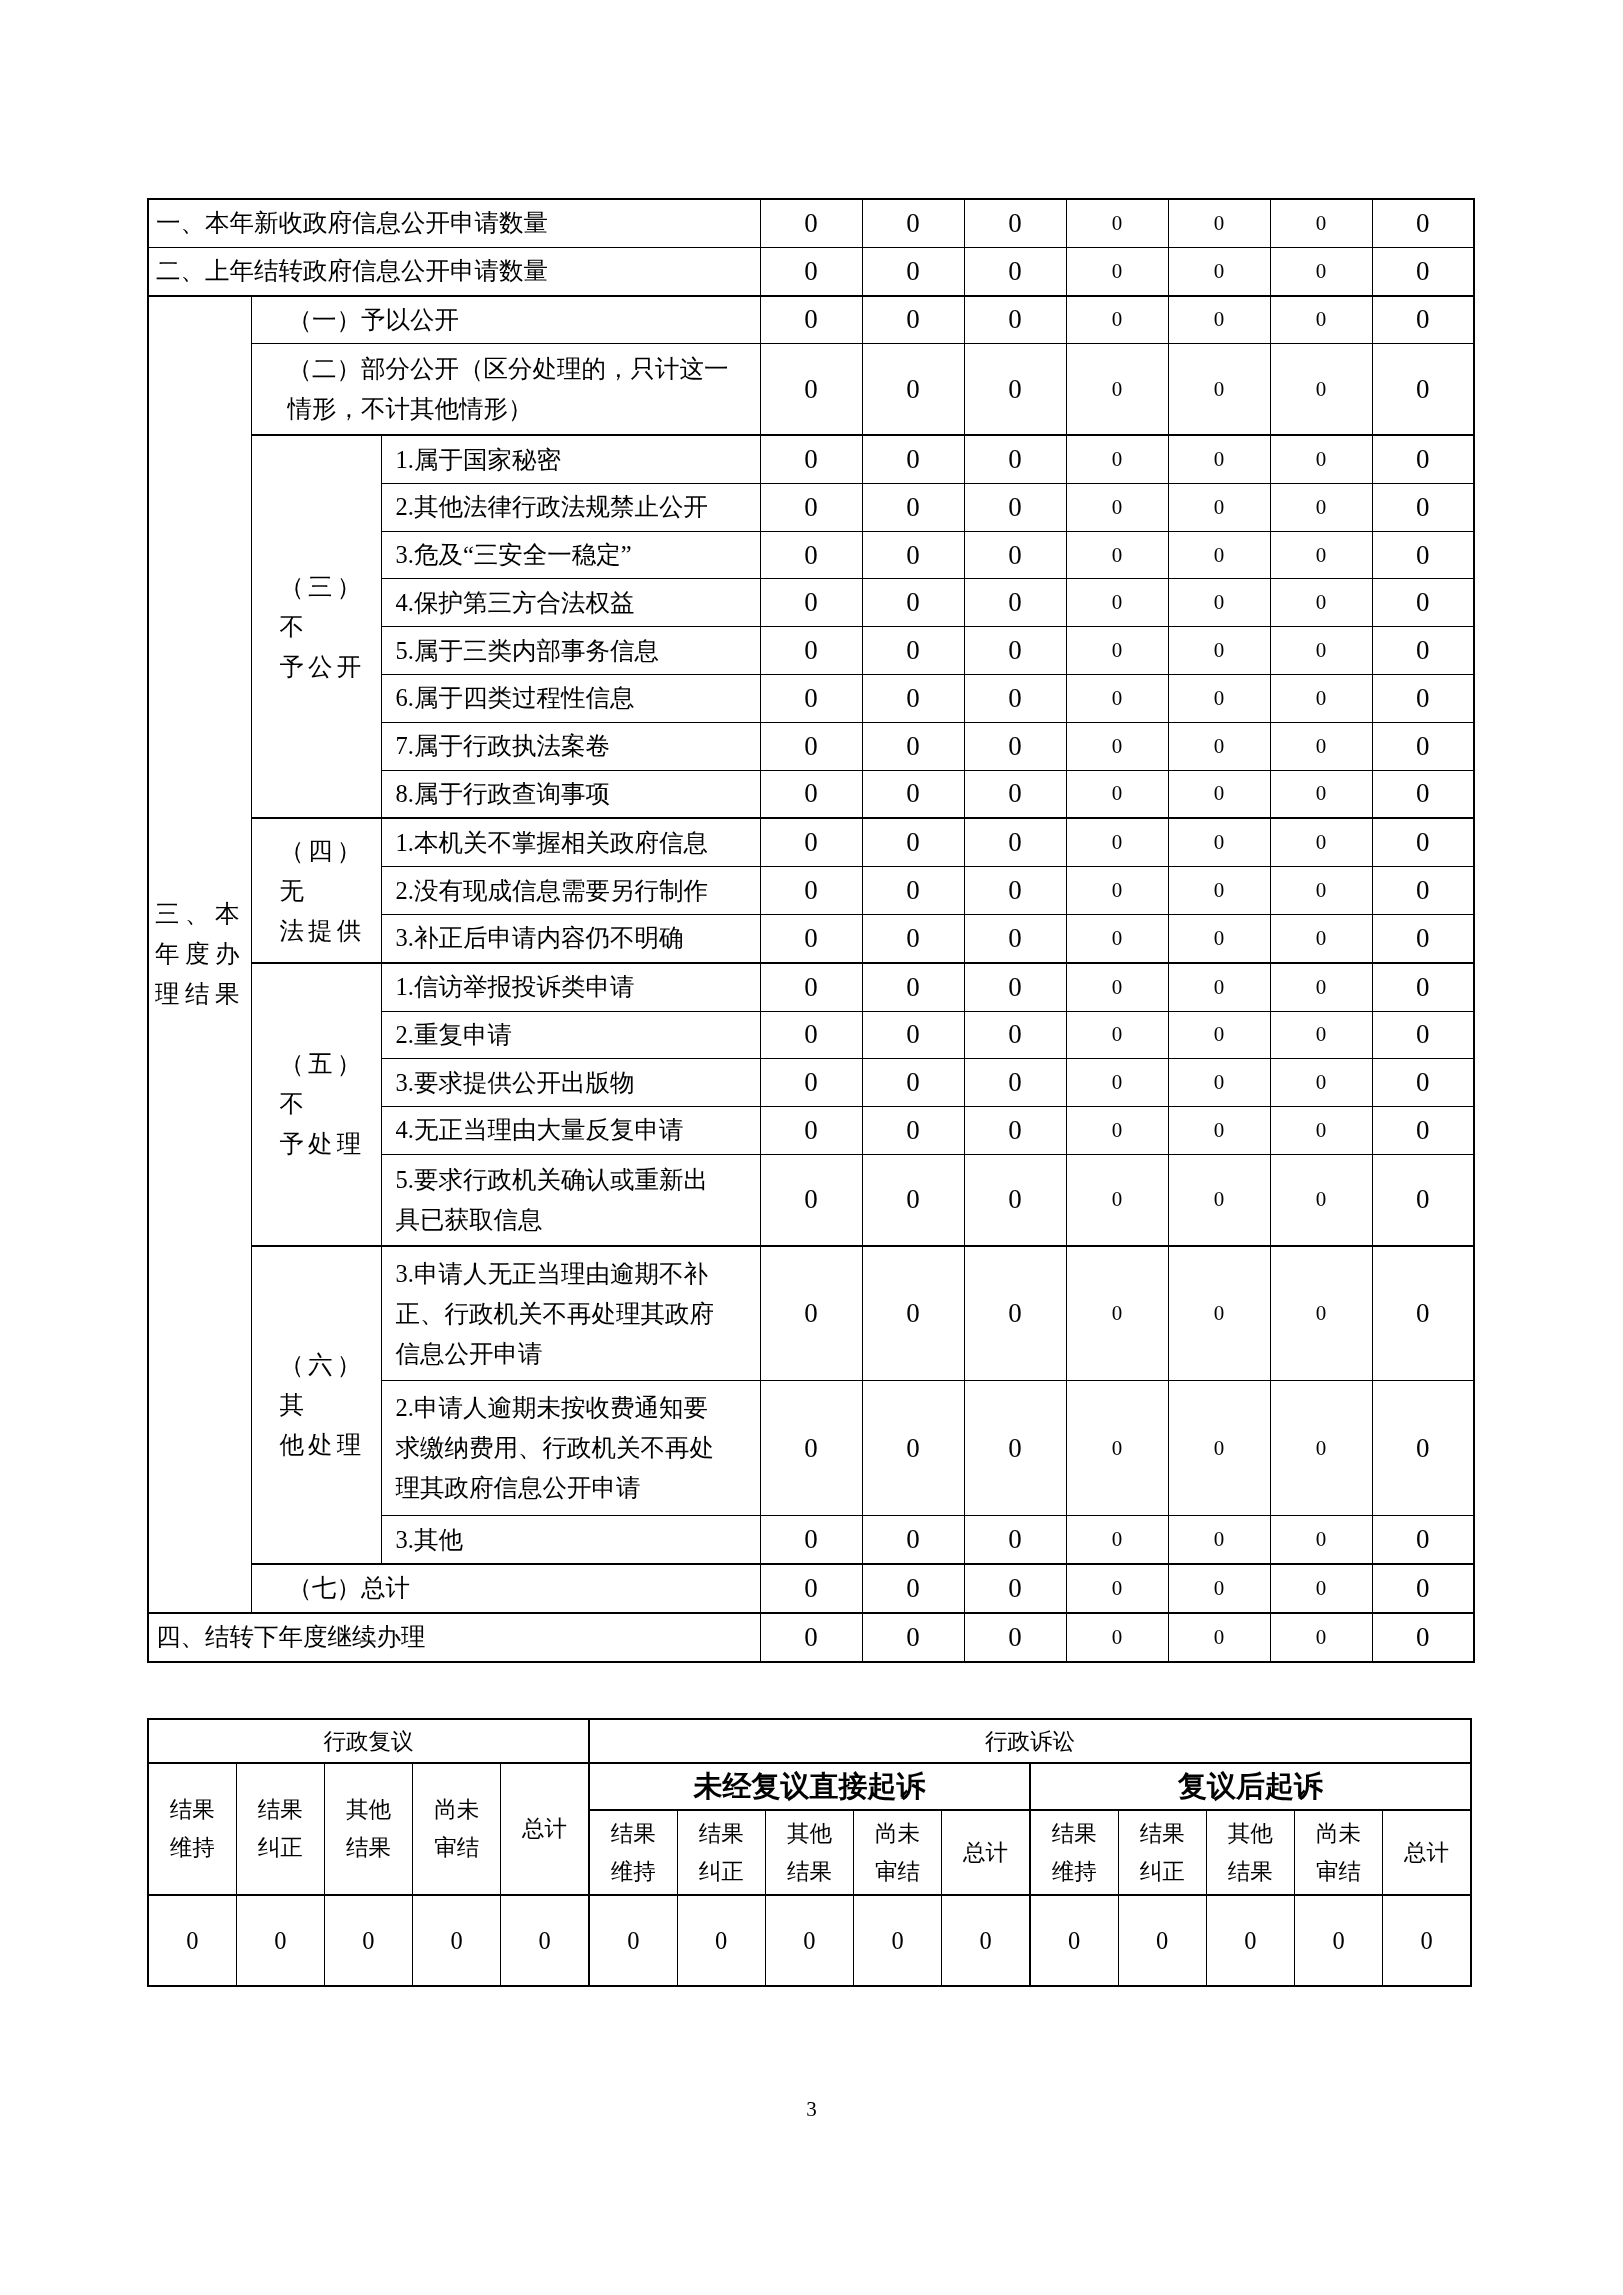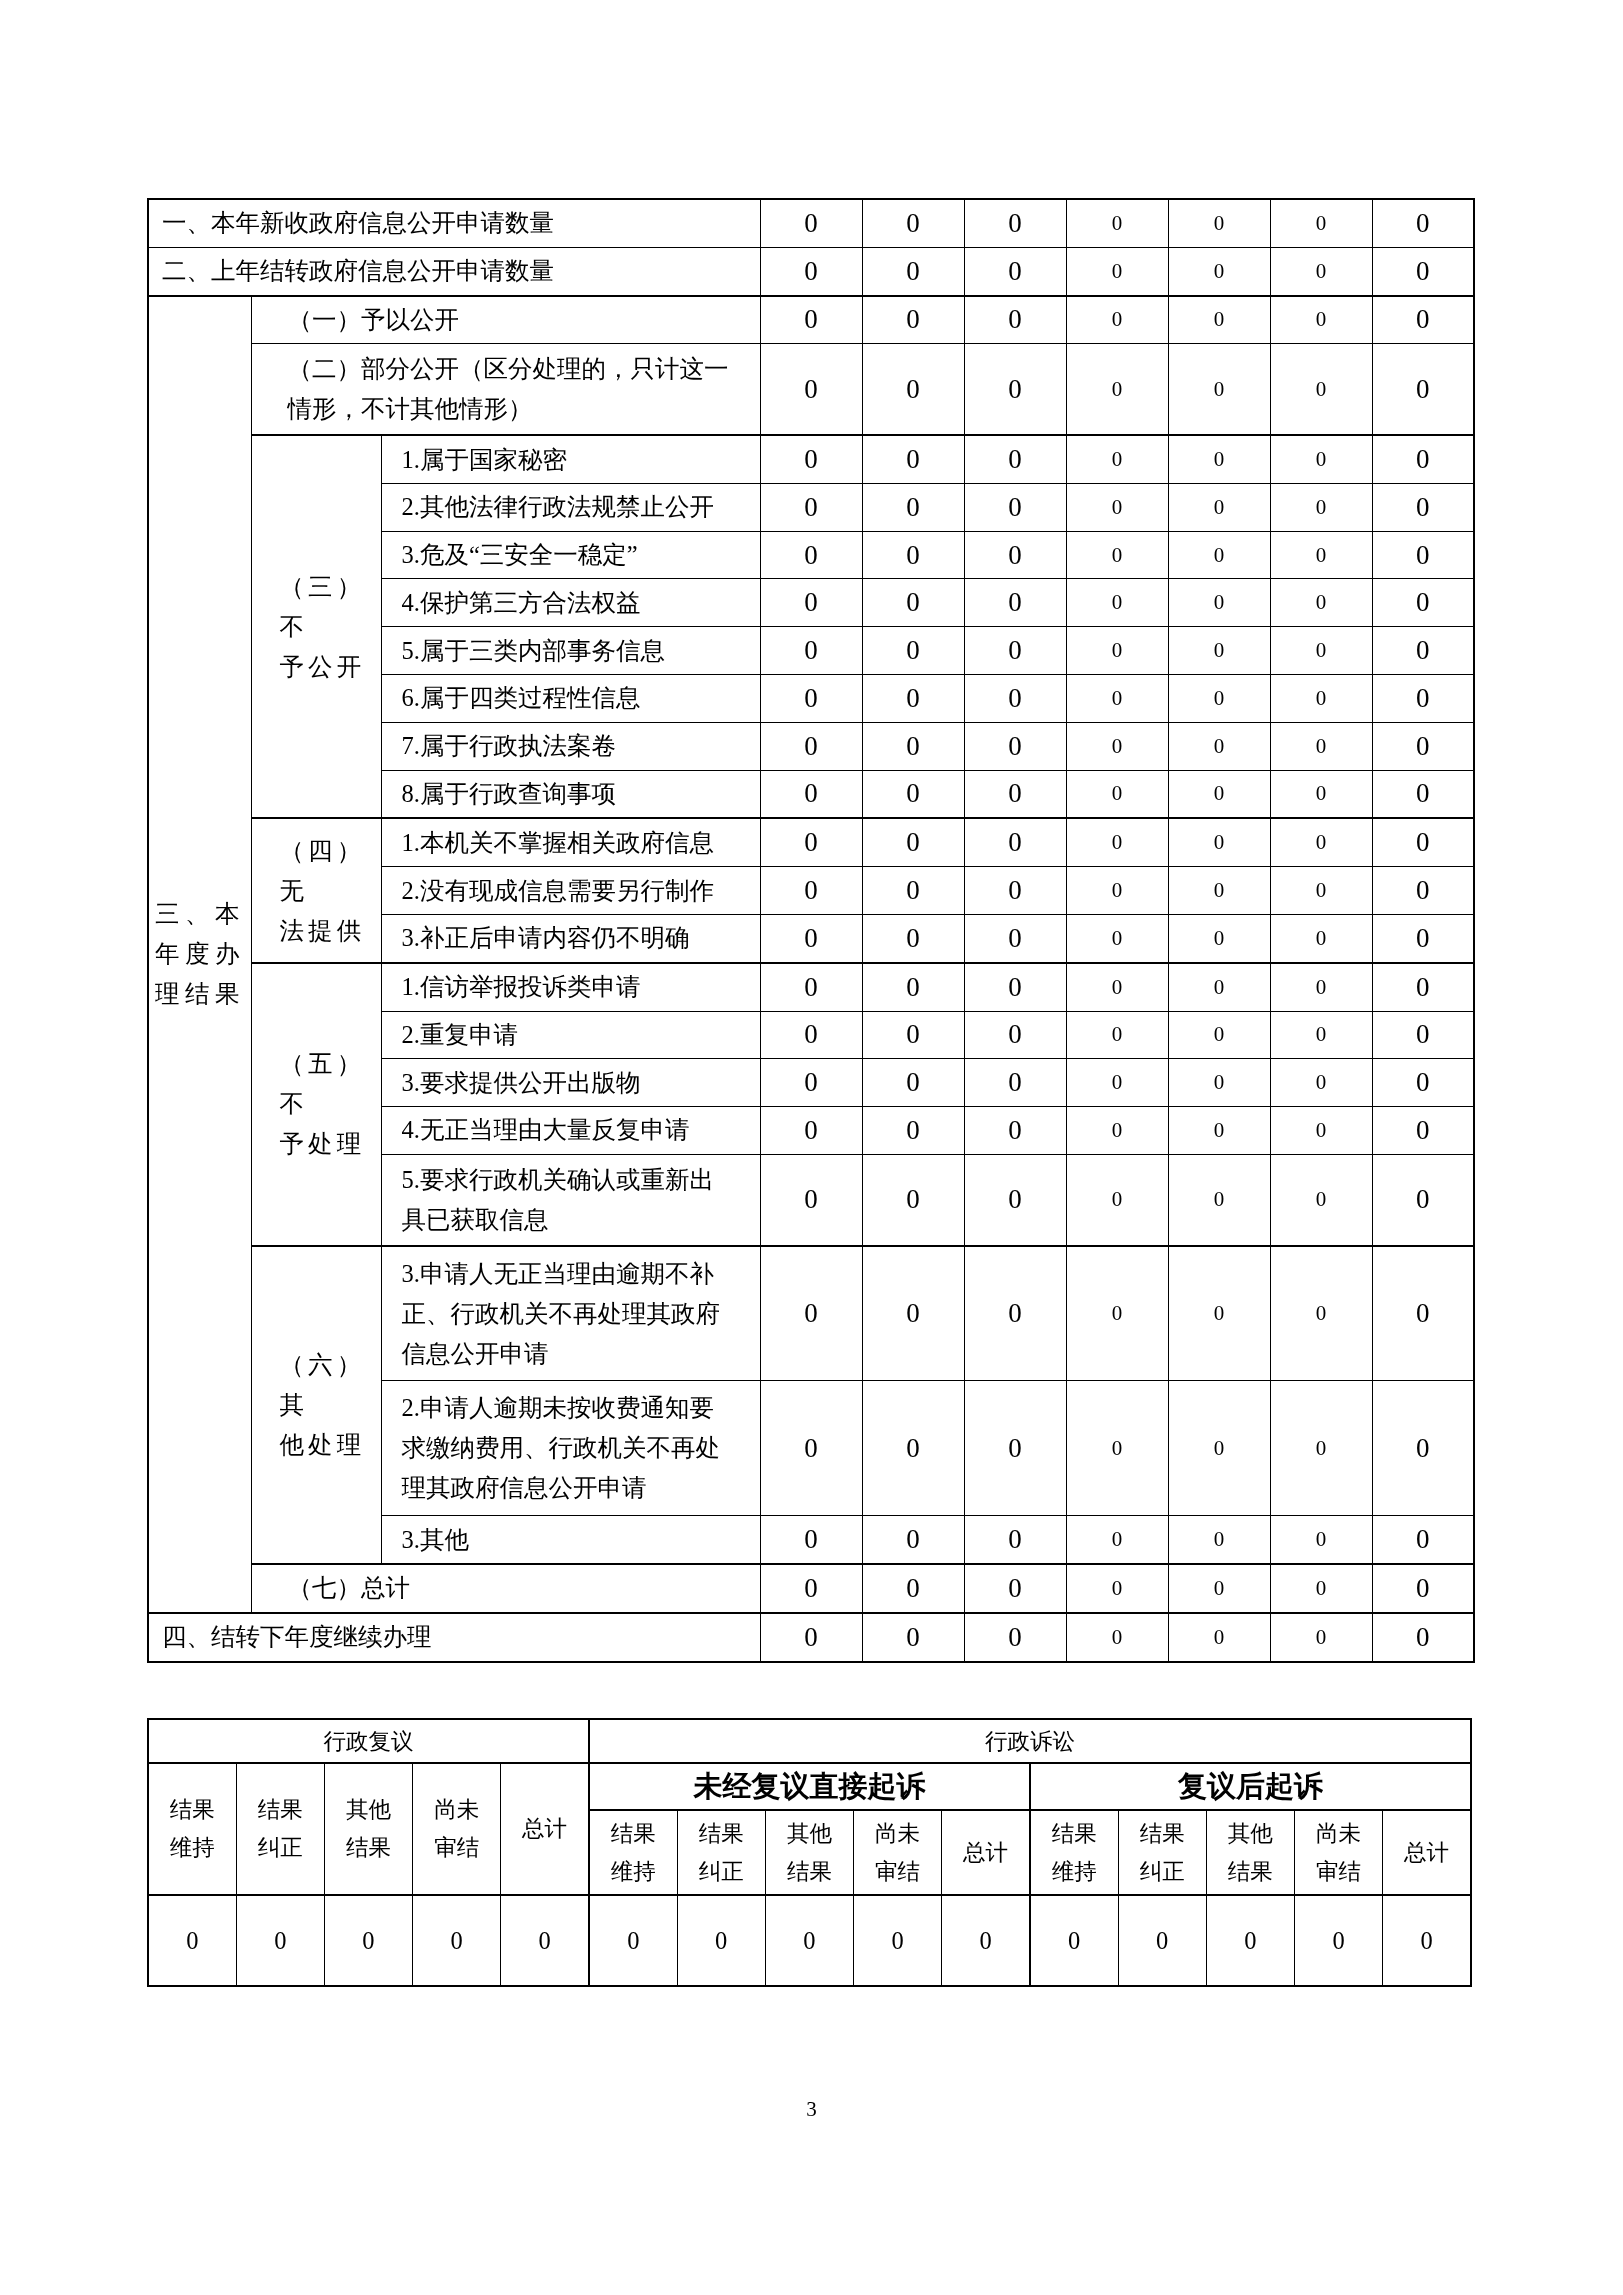--- a/index.html
+++ b/index.html
@@ -18,23 +18,23 @@
   table.t1 td { border:1.4px solid #000; padding:0; vertical-align:middle; }
   table.t1 tr.btk td { border-top-width:2px; }
   table.t1 tr.h1 td { height:44px; }
   table.t1 tr.h2 td { height:87px; }
   table.t1 tr.h3 td { height:131px; }
 
   table.t1 td.lab {
     font-size:24.5px; line-height:40px; white-space:pre-line;
     text-align:left; padding:1.4px 5.5px 1.4px 9.5px;
   }
-  table.t1 td.sec  { padding-left:13px;margin-top:20px; }
+  table.t1 td.sec  { padding-left:7px;margin-top:20px; }
   table.t1 td.grp  { padding-left:36px; }
-  table.t1 td.item { padding-left:20px; }
+  table.t1 td.item { padding-left:14px; }
   table.t1 td.lvl1 { padding:0 0 0 6px; letter-spacing:5.5px; }
   table.t1 td.lvl2 { padding:0 0 0 28px; letter-spacing:4.1px;margin-top:8px; }
 
   table.t1 td.val { text-align:center; }
   table.t1 td.vb  { font-size:27px; }
   table.t1 td.vs  { font-size:21px; }
 
   
   .sec-title {
     position:absolute; left:333px; top:1612px; margin:0;

